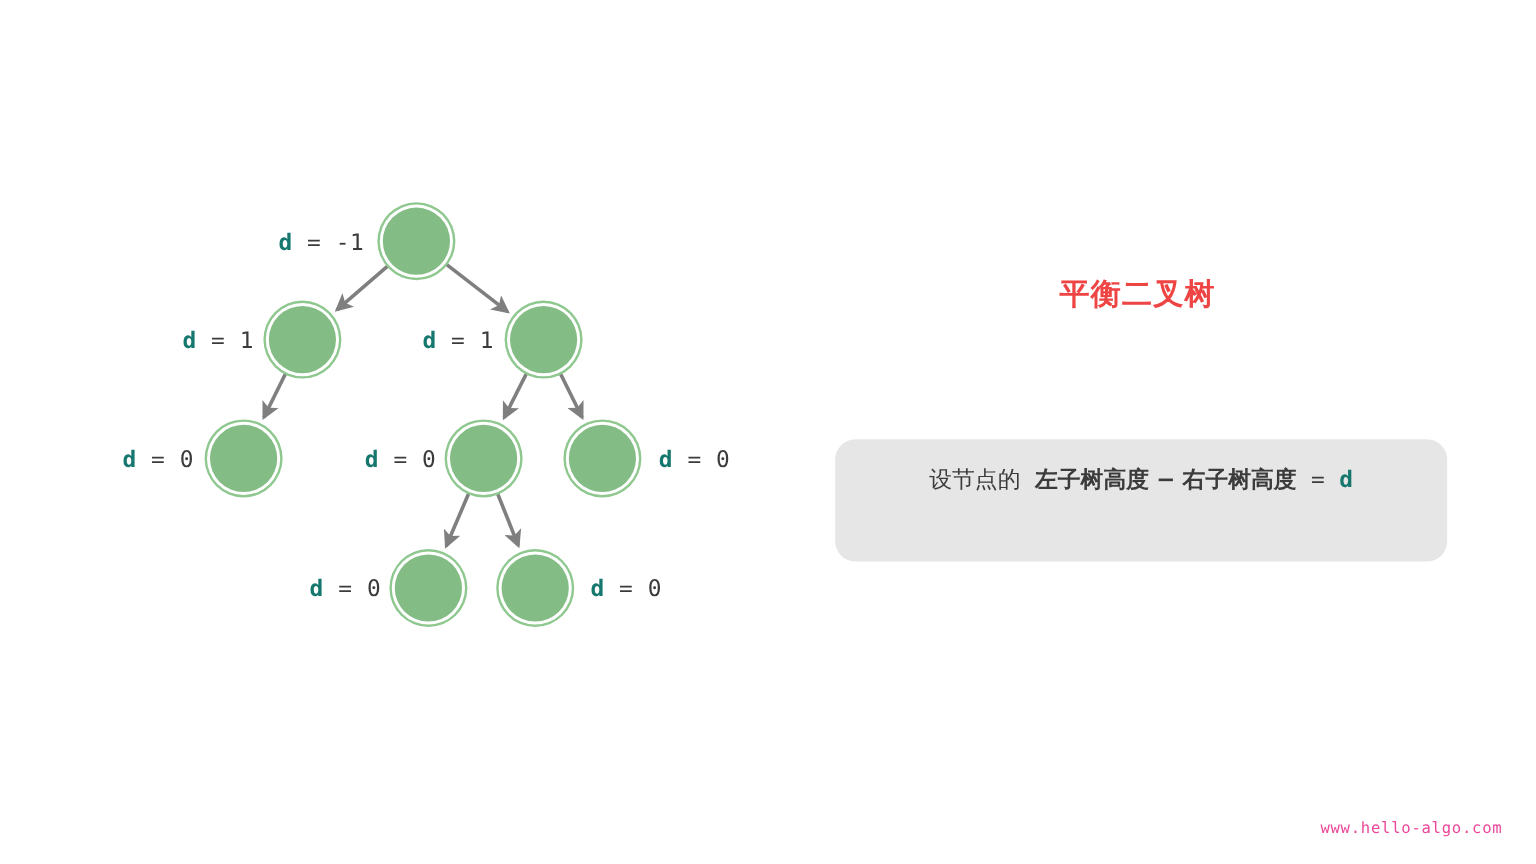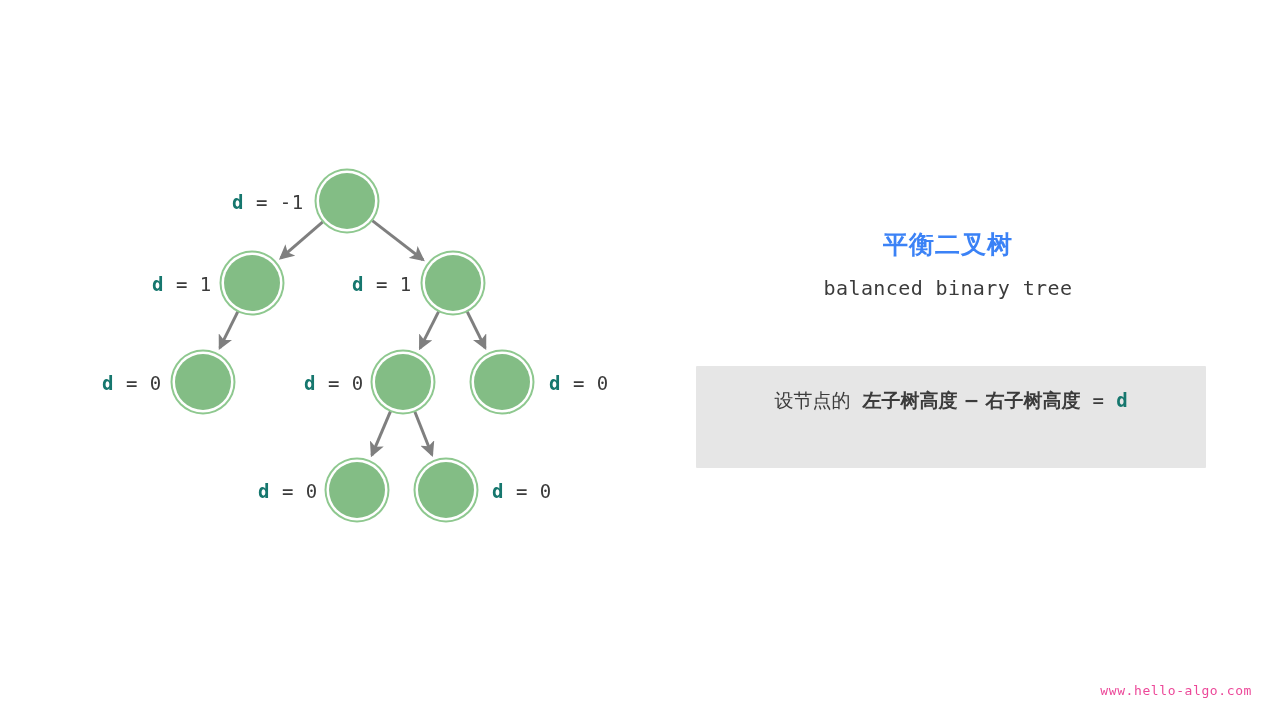--- a/index.html
+++ b/index.html
@@ -68,42 +68,42 @@
   }
   #panel-title {
     position: absolute;
     left: 0;
     top: 228px;
     width: 576px;
     text-align: center;
     font-family: "DejaVu Sans", sans-serif;
     font-weight: bold;
     font-size: 25px;
-    color: #3b82f6;
+    color: #ef4444;
     letter-spacing: 1px;
   }
   #panel-subtitle {
     position: absolute;
     left: 0;
     top: 276px;
     width: 576px;
     text-align: center;
     font-family: "DejaVu Sans Mono", monospace;
     font-size: 20px;
     color: #3b3b3b;
     letter-spacing: 0.4px;
   }
   #definition-box {
     position: absolute;
     left: 36px;
     top: 366px;
     width: 510px;
     height: 102px;
     background: #e6e6e6;
-    border-radius: 1px;
+    border-radius: 17px;
     box-sizing: border-box;
     padding: 18px 0 0 0;
   }
   .def-line {
     font-family: "DejaVu Sans", sans-serif;
     font-size: 19px;
     color: #3b3b3b;
     text-align: center;
     line-height: 33px;
     white-space: nowrap;
@@ -163,21 +163,20 @@
         <div class="node-label" style="left: 549px; top: 372px;"><span class="var">d</span><span> = 0</span></div>
         <div class="node-label" style="left: 258px; top: 480px;"><span class="var">d</span><span> = 0</span></div>
         <div class="node-label" style="left: 492px; top: 480px;"><span class="var">d</span><span> = 0</span></div>
       </div>
   </div>
 
   <div id="info-panel">
 
     <div id="panel-title">平衡二叉树</div>
 
-    <div id="panel-subtitle">balanced binary tree</div>
 
     <div id="definition-box">
       <div class="def-line">
         <span>设节点的</span>&nbsp;
         <span class="strong">左子树高度</span>
         <span class="strong">−</span>
         <span class="strong">右子树高度</span>&nbsp;
         <span class="mono">=</span>&nbsp;
         <span class="var mono">d</span>
       </div>

